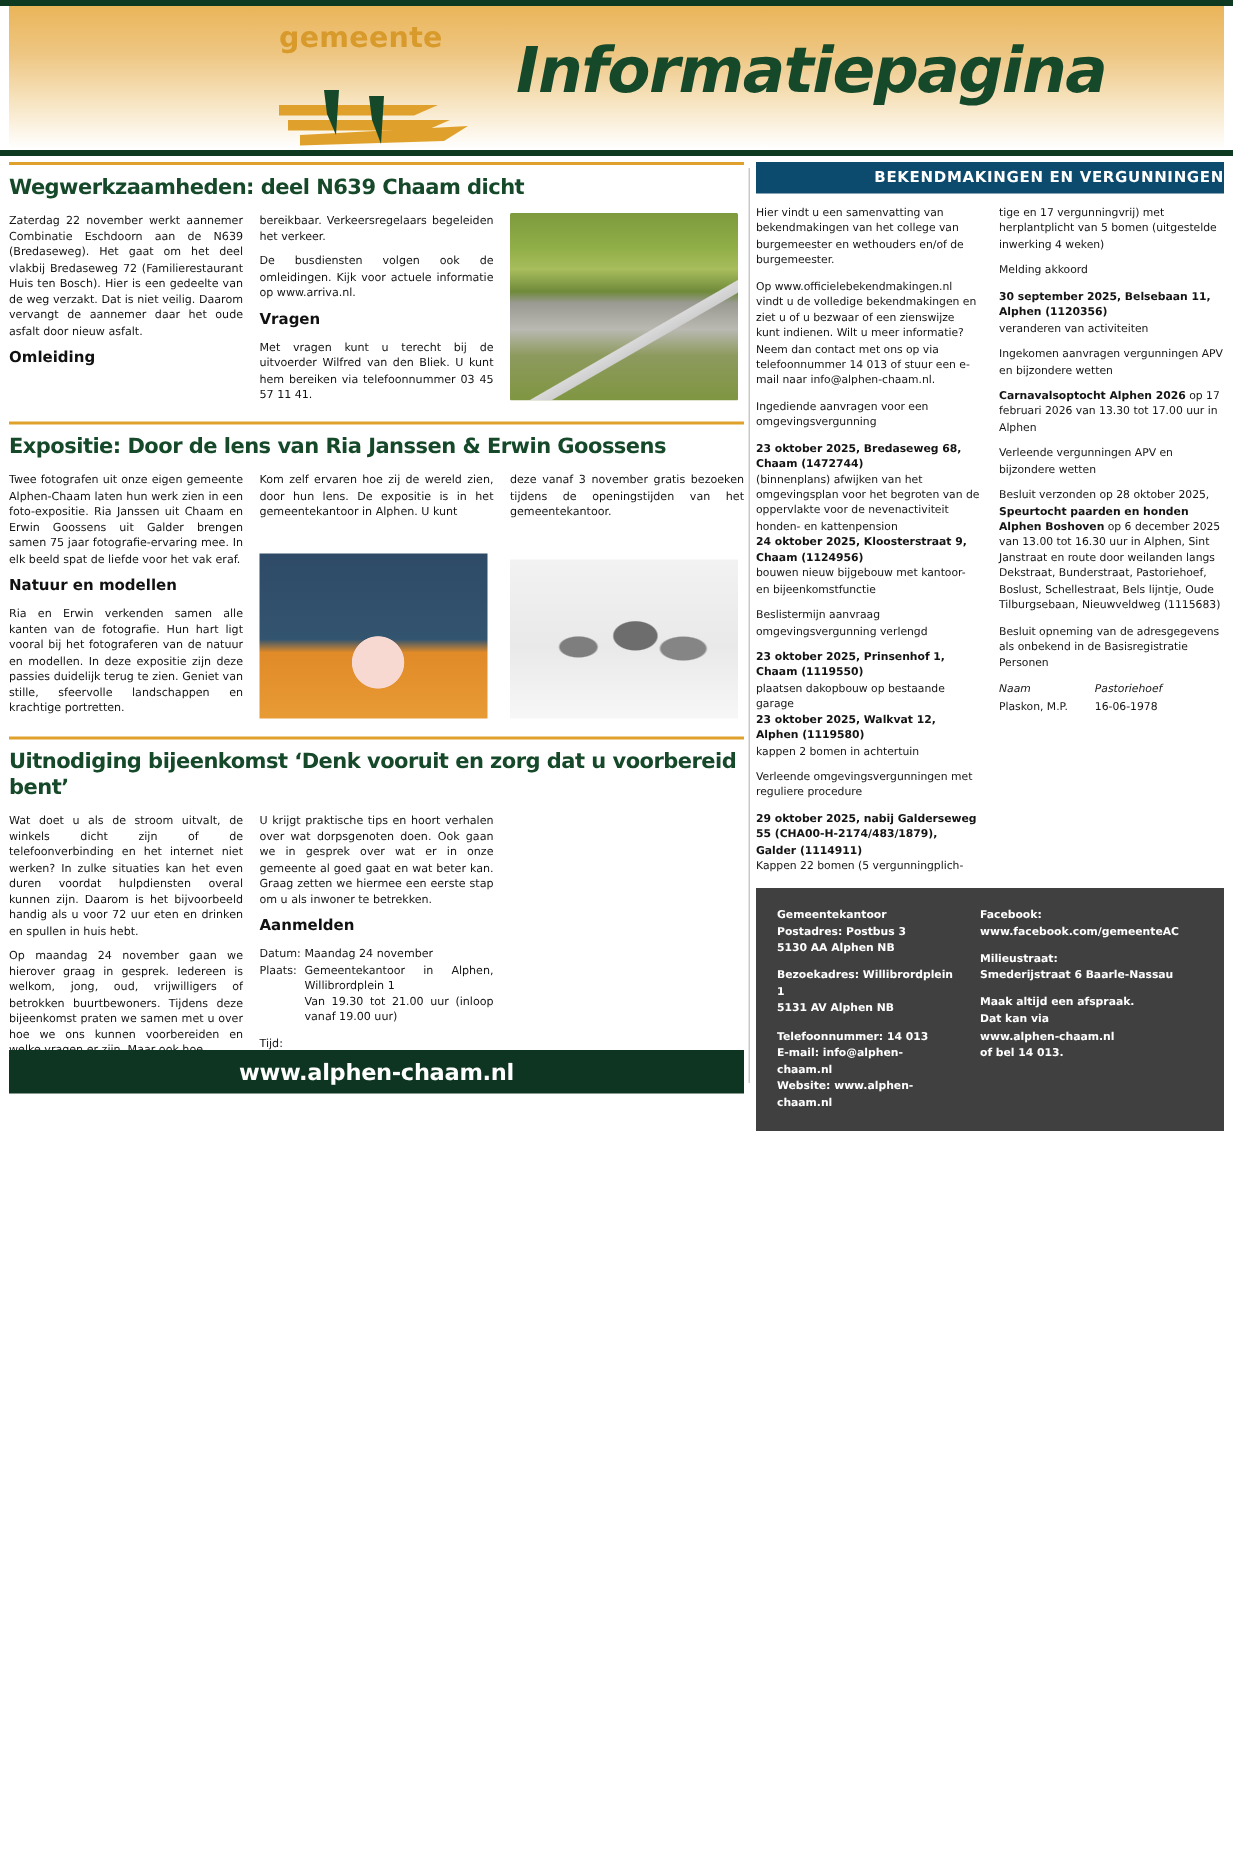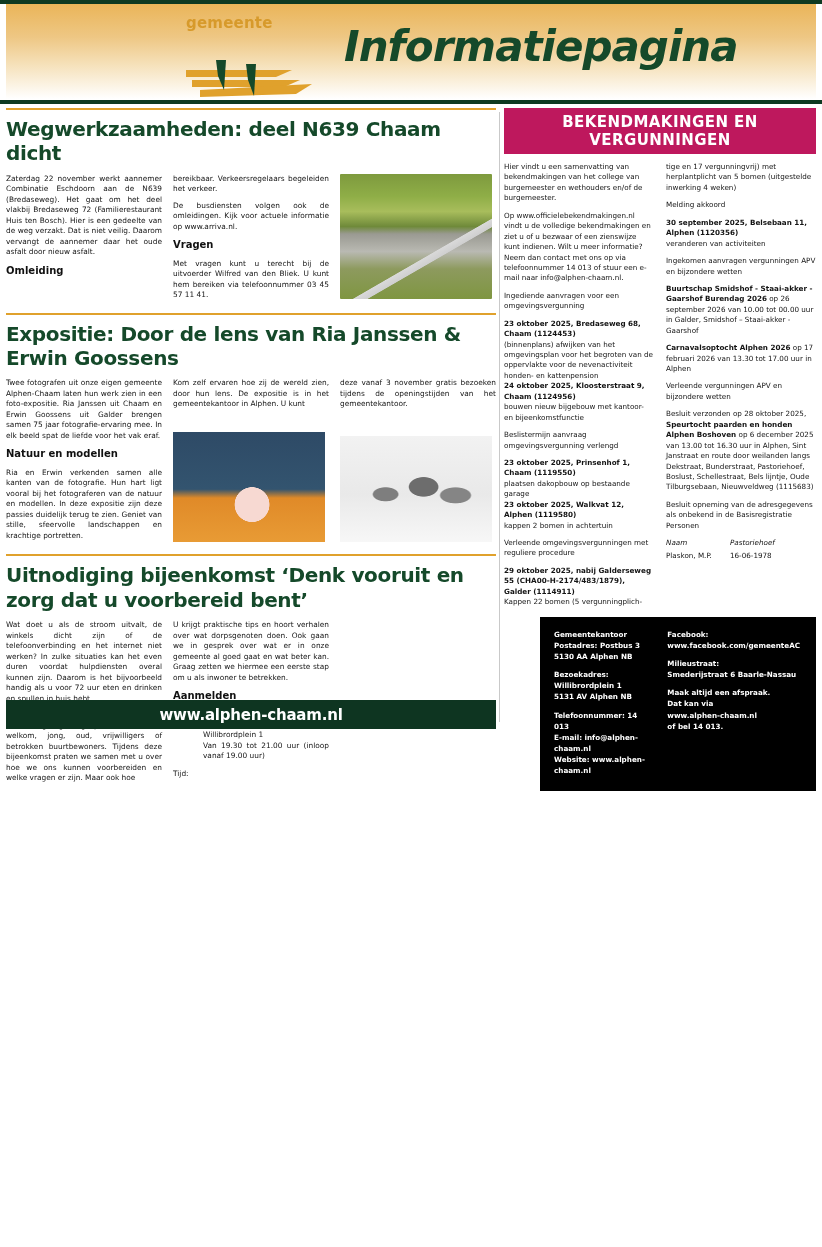--- a/index.html
+++ b/index.html
@@ -22,21 +22,21 @@
   }
   .masthead{
     position:absolute;left:6px;top:4px;width:810px;height:95px;
     background:linear-gradient(to bottom,#eab559 0%,#eec784 35%,#f6e2bc 65%,#ffffff 100%);
     overflow:hidden;
   }
   .logo{
     position:absolute;left:138px;top:8px;width:175px;height:80px;
   }
   .logo .gem{
-    font-size:15px;color:#d79a2b;font-weight:700;letter-spacing:.2px;
+    font-size:19px;color:#d79a2b;font-weight:700;letter-spacing:.2px;
     position:absolute;left:42px;top:2px;
     font-family:"DejaVu Sans",sans-serif;
   }
   .logo .name{
     position:absolute;left:0px;top:13px;
     font-size:27px;font-weight:700;color:#15492a;letter-spacing:-.3px;
     font-family:"DejaVu Sans",sans-serif;white-space:nowrap;
   }
   .swoosh{position:absolute;left:40px;top:48px;width:145px;height:38px;}
   .infopagina{
@@ -52,21 +52,21 @@
   .left-col{position:absolute;left:6px;top:108px;width:490px;}
   .right-col{position:absolute;left:504px;top:108px;width:312px;}
 
   .vdivide{
     position:absolute;left:499px;top:112px;width:1px;height:610px;background:#c9c9c9;
   }
 
   
   .art-rule{height:2px;background:#e0a12c;margin:0;}
   .art-title{
-    font-size:20px;font-weight:700;color:#15492a;
+    font-size:14px;font-weight:700;color:#15492a;
     line-height:1.22;margin:7px 0 8px 0;letter-spacing:-.35px;
     font-family:"DejaVu Sans",sans-serif;
   }
   .cols3{display:flex;gap:11px;}
   .cols3 > .col{width:156px;}
   .body-txt{
     font-size:7.4px;line-height:1.42;text-align:justify;color:#141414;
     font-family:"DejaVu Sans",sans-serif;
   }
   .body-txt p{margin:0 0 6px 0;}
@@ -93,44 +93,43 @@
   }
   .ph-candle{width:152px;height:92px;
     background:
       radial-gradient(circle at 48% 64%,#ffe6a8 0 7%,#c78a2e 10%,transparent 24%),
       radial-gradient(circle at 30% 40%,#2a3a52 0 18%,transparent 19%),
       linear-gradient(to bottom,#10151d 0%,#1a2130 45%,#0d1118 100%);
   }
 
   
   .bek-header{
-    background:#be185d;color:#fff;text-align:center;
-    font-size:15px;font-weight:700;letter-spacing:.45px;
+    background:#0c4a6e;color:#fff;text-align:right;
+    font-size:10px;font-weight:700;letter-spacing:.45px;
     padding:5px 0 5px 0;margin-bottom:8px;
     font-family:"DejaVu Sans",sans-serif;
   }
   .bek-cols{display:flex;gap:12px;}
   .bek-cols > .bcol{width:150px;}
   .bek-txt{font-size:7.2px;line-height:1.45;color:#141414;
     font-family:"DejaVu Sans",sans-serif;}
   .bek-txt p{margin:0 0 7px 0;}
   .bek-txt .b{font-weight:700;}
   .bek-txt .hdr{font-weight:400;margin:0 0 7px 0;}
   .bek-txt .tight{margin:0;}
   .bek-txt .sp{margin:0 0 7px 0;}
   .nametable{display:flex;gap:18px;font-size:7.2px;margin-top:1px;}
   .nametable .tcol{display:flex;flex-direction:column;gap:2px;}
   .nametable .hd{font-style:italic;}
 
   
   .contact-box{
-    margin-top:9px;background:#000000;color:#fff;
-    padding:12px 16px 14px 14px;display:flex;gap:16px;
-    font-family:"DejaVu Sans",sans-serif;
-    margin-left:36px;
+    margin-top:9px;background:#404040;color:#fff;
+    padding:12px 30px 14px 14px;display:flex;gap:16px;
+    font-family:"DejaVu Sans",sans-serif;
   }
   .contact-box .cc{width:140px;font-size:7.2px;line-height:1.55;font-weight:700;}
   .contact-box .cc p{margin:0 0 7px 0;}
   .contact-box .cc p:last-child{margin:0;}
 
   
   .web-banner{
     position:absolute;left:6px;top:700px;width:490px;height:29px;
     background:#0e3521;color:#fff;
     display:flex;align-items:center;justify-content:center;
@@ -243,43 +242,40 @@
 
   <div class="right-col">
     <div class="bek-header">BEKENDMAKINGEN EN VERGUNNINGEN</div>
 
     <div class="bek-cols">
 
       <div class="bcol bek-txt">
         <p>Hier vindt u een samenvatting van bekendmakingen van het college van burgemeester en wethouders en/of de burgemeester.</p>
         <p>Op www.officielebekendmakingen.nl vindt u de volledige bekendmakingen en ziet u of u bezwaar of een zienswijze kunt indienen. Wilt u meer informatie? Neem dan contact met ons op via telefoonnummer 14 013 of stuur een e-mail naar info@alphen-chaam.nl.</p>
         <p class="hdr">Ingediende aanvragen voor een omgevingsvergunning</p>
-        <p class="b tight">23 oktober 2025, Bredaseweg 68, Chaam (1124453)</p>
+        <p class="b tight">23 oktober 2025, Bredaseweg 68, Chaam (1472744)</p>
         <p class="tight" style="margin-bottom:0;">(binnenplans) afwijken van het omgevingsplan voor het begroten van de oppervlakte voor de nevenactiviteit honden- en kattenpension</p>
         <p class="b tight">24 oktober 2025, Kloosterstraat 9, Chaam (1124956)</p>
         <p class="sp">bouwen nieuw bijgebouw met kantoor- en bijeenkomstfunctie</p>
         <p class="hdr">Beslistermijn aanvraag omgevingsvergunning verlengd</p>
         <p class="b tight">23 oktober 2025, Prinsenhof 1, Chaam (1119550)</p>
         <p class="tight" style="margin-bottom:0;">plaatsen dakopbouw op bestaande garage</p>
         <p class="b tight">23 oktober 2025, Walkvat 12, Alphen (1119580)</p>
         <p class="sp">kappen 2 bomen in achtertuin</p>
         <p class="hdr">Verleende omgevingsvergunningen met reguliere procedure</p>
         <p class="b tight">29 oktober 2025, nabij Galderseweg 55 (CHA00-H-2174/483/1879), Galder (1114911)</p>
         <p class="tight">Kappen 22 bomen (5 vergunningplich-</p>
       </div>
 
       <div class="bcol bek-txt">
         <p>tige en 17 vergunningvrij) met herplantplicht van 5 bomen (uitgestelde inwerking 4 weken)</p>
         <p class="hdr">Melding akkoord</p>
         <p class="b tight">30 september 2025, Belsebaan 11, Alphen (1120356)</p>
         <p class="sp">veranderen van activiteiten</p>
         <p class="hdr">Ingekomen aanvragen vergunningen APV en bijzondere wetten</p>
-        <p>
-          <span class="b">Buurtschap Smidshof - Staai-akker - Gaarshof Burendag 2026</span><span> op 26 september 2026 van 10.00 tot 00.00 uur in Galder, Smidshof – Staai-akker - Gaarshof</span>
-        </p>
         <p>
           <span class="b">Carnavalsoptocht Alphen 2026</span><span> op 17 februari 2026 van 13.30 tot 17.00 uur in Alphen</span>
         </p>
         <p class="hdr">Verleende vergunningen APV en bijzondere wetten</p>
         <p>
           <span>Besluit verzonden op 28 oktober 2025, </span><span class="b">Speurtocht paarden en honden Alphen Boshoven</span><span> op 6 december 2025 van 13.00 tot 16.30 uur in Alphen, Sint Janstraat en route door weilanden langs Dekstraat, Bunderstraat, Pastoriehoef, Boslust, Schellestraat, Bels lijntje, Oude Tilburgsebaan, Nieuwveldweg (1115683)</span>
         </p>
         <p class="hdr">Besluit opneming van de adresgegevens als onbekend in de Basisregistratie Personen</p>
         <div class="nametable">
           <div class="tcol">

